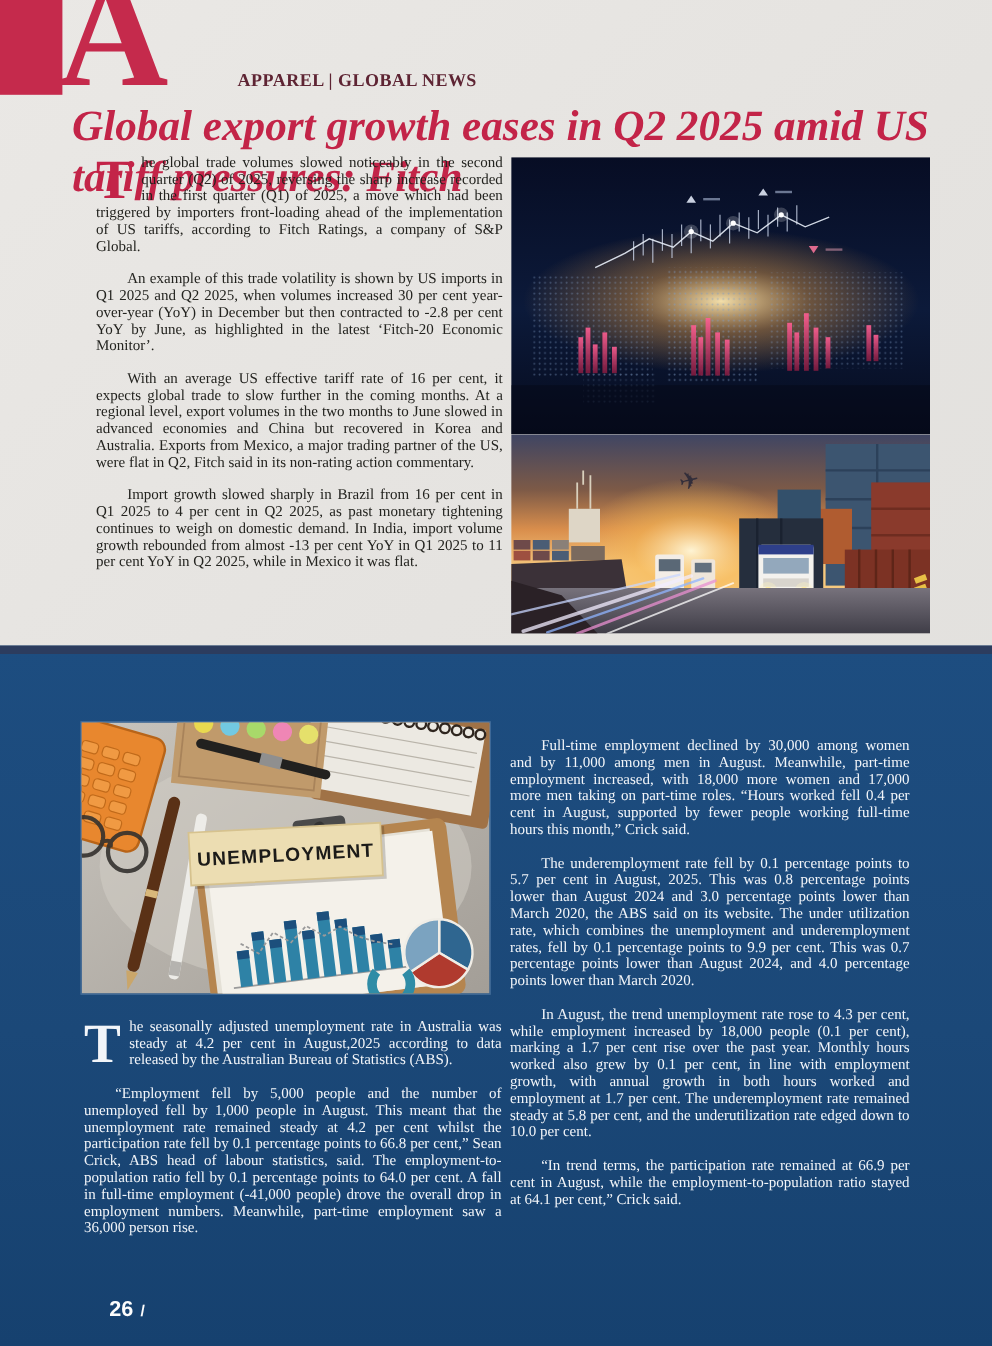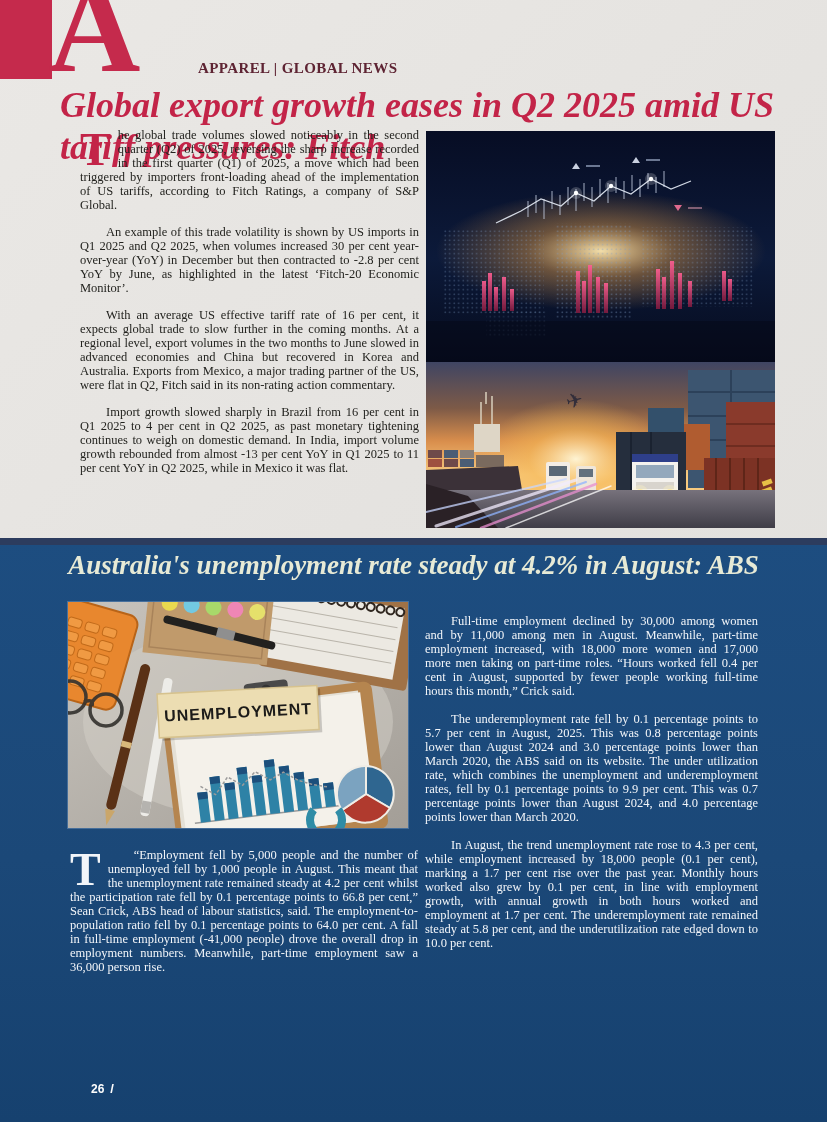--- a/index.html
+++ b/index.html
@@ -34,21 +34,21 @@
   .photo3{position:absolute;left:68px;top:64px;outline:1px solid rgba(150,180,215,.35);}
   .col{font-size:12.5px;line-height:14px;text-align:justify;color:#f2f5f9;}
   .col p{margin:14px 0 13px;}
   .col p.ind{text-indent:26px;}
   .col-left{position:absolute;left:70px;top:296px;width:348px;}
   .col-left .dc{color:#f2f5f9;}
   .col-right{position:absolute;left:425px;top:62px;width:333px;}
   
   .footer{position:absolute;left:91px;top:543px;display:flex;align-items:baseline;gap:6px;
           font-family:"Liberation Sans",sans-serif;font-weight:bold;color:#fdfdfd;}
-  .footer .pg{font-size:12px;}
+  .footer .pg{font-size:18px;}
   .footer .sep{font-size:13px;}
   .footer .mag{font-size:11.5px;letter-spacing:.2px;}
 </style>
 </head>
 <body>
 
 <div class="page">
 
   <div class="logo-block"></div>
   <div class="logo-a">A</div>
@@ -247,21 +247,20 @@
         <line x1="30" y1="165" x2="160" y2="120" stroke="#8fb4ff" stroke-width="2"></line>
         <line x1="55" y1="166" x2="170" y2="122" stroke="#e98fd0" stroke-width="2.5"></line>
         <line x1="80" y1="166" x2="185" y2="124" stroke="#ffffff" stroke-width="1.5"></line>
         <line x1="0" y1="150" x2="140" y2="117" stroke="#c8d6ff" stroke-width="2"></line>
       </g>
     </svg>
   </div>
 
   <div class="blue-section">
     <div class="navy-strip"></div>
-    <div class="title2">Australia's unemployment rate steady at 4.2% in August: ABS</div>
 
     <svg class="photo3" width="340" height="226" viewBox="0 0 340 226">
       <defs>
         <linearGradient id="deskG" x1="0" y1="0" x2="1" y2="1">
           <stop offset="0" stop-color="#c8c4bd"></stop>
             <stop offset="1" stop-color="#a39e97"></stop>
         </linearGradient>
       </defs>
       <rect width="340" height="226" fill="url(#deskG)"></rect>
       <ellipse cx="170" cy="120" rx="155" ry="95" fill="#d3cfc8" opacity="0.5"></ellipse>
@@ -376,28 +375,29 @@
       </g>
       <circle cx="258" cy="218" r="16" fill="none" stroke="#2f8ca6" stroke-width="8" stroke-dasharray="72 29" transform="rotate(-40 258 218)"></circle>
       <g transform="rotate(-3 165 108)">
         <rect x="93" y="91" width="160" height="44" fill="#000000" opacity="0.18"></rect>
         <rect x="90" y="88" width="160" height="44" fill="#ecddb2" stroke="#d6c28e" stroke-width="1.5"></rect>
         <text x="170" y="116" text-anchor="middle" font-family="Liberation Sans, sans-serif" font-weight="bold" font-size="16" letter-spacing="1" fill="#1c1b19">UNEMPLOYMENT</text>
       </g>
     </svg>
 
     <div class="col col-left">
-      <p><span class="dc">T</span></p>
+      <p><span class="dc">T</span><span>he seasonally adjusted unemployment rate in Australia was steady at 4.2 per cent in August,2025 according to data released by the Australian Bureau of Statistics (ABS).</span></p>
       <p class="ind">“Employment fell by 5,000 people and the number of unemployed fell by 1,000 people in August. This meant that the unemployment rate remained steady at 4.2 per cent whilst the participation rate fell by 0.1 percentage points to 66.8 per cent,” Sean Crick, ABS head of labour statistics, said. The employment-to-population ratio fell by 0.1 percentage points to 64.0 per cent. A fall in full-time employment (-41,000 people) drove the overall drop in employment numbers. Meanwhile, part-time employment saw a 36,000 person rise.</p>
     </div>
 
     <div class="col col-right">
       <p class="ind">Full-time employment declined by 30,000 among women and by 11,000 among men in August. Meanwhile, part-time employment increased, with 18,000 more women and 17,000 more men taking on part-time roles. “Hours worked fell 0.4 per cent in August, supported by fewer people working full-time hours this month,” Crick said.</p>
       <p class="ind">The underemployment rate fell by 0.1 percentage points to 5.7 per cent in August, 2025. This was 0.8 percentage points lower than August 2024 and 3.0 percentage points lower than March 2020, the ABS said on its website. The under utilization rate, which combines the unemployment and underemployment rates, fell by 0.1 percentage points to 9.9 per cent. This was 0.7 percentage points lower than August 2024, and 4.0 percentage points lower than March 2020.</p>
       <p class="ind">In August, the trend unemployment rate rose to 4.3 per cent, while employment increased by 18,000 people (0.1 per cent), marking a 1.7 per cent rise over the past year. Monthly hours worked also grew by 0.1 per cent, in line with employment growth, with annual growth in both hours worked and employment at 1.7 per cent. The underemployment rate remained steady at 5.8 per cent, and the underutilization rate edged down to 10.0 per cent.</p>
+      <p class="ind">“In trend terms, the participation rate remained at 66.9 per cent in August, while the employment-to-population ratio stayed at 64.1 per cent,” Crick said.</p>
     </div>
 
     <div class="footer">
       <span class="pg">26</span>
       <span class="sep">/</span>
     </div>
   </div>
 
 </div>
 

